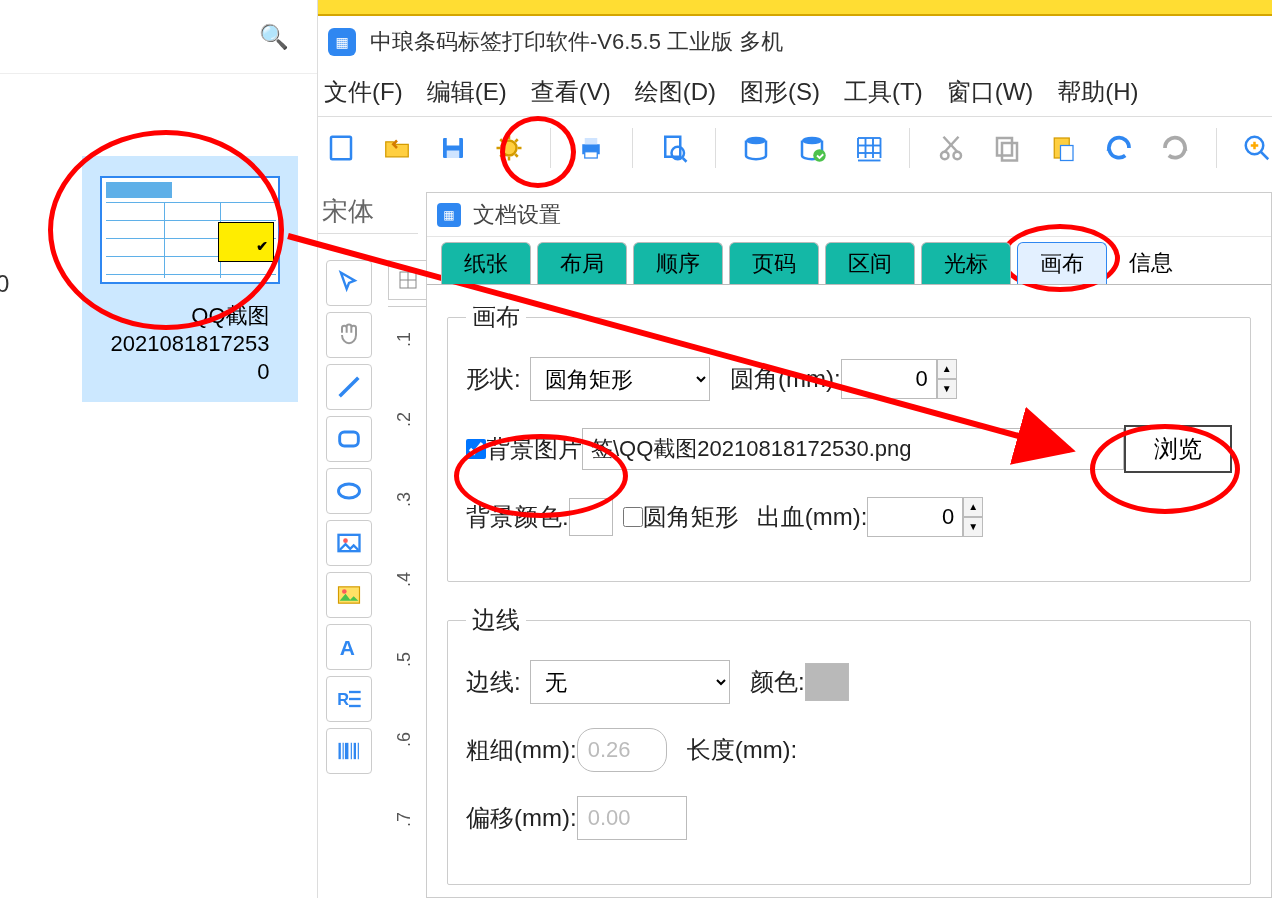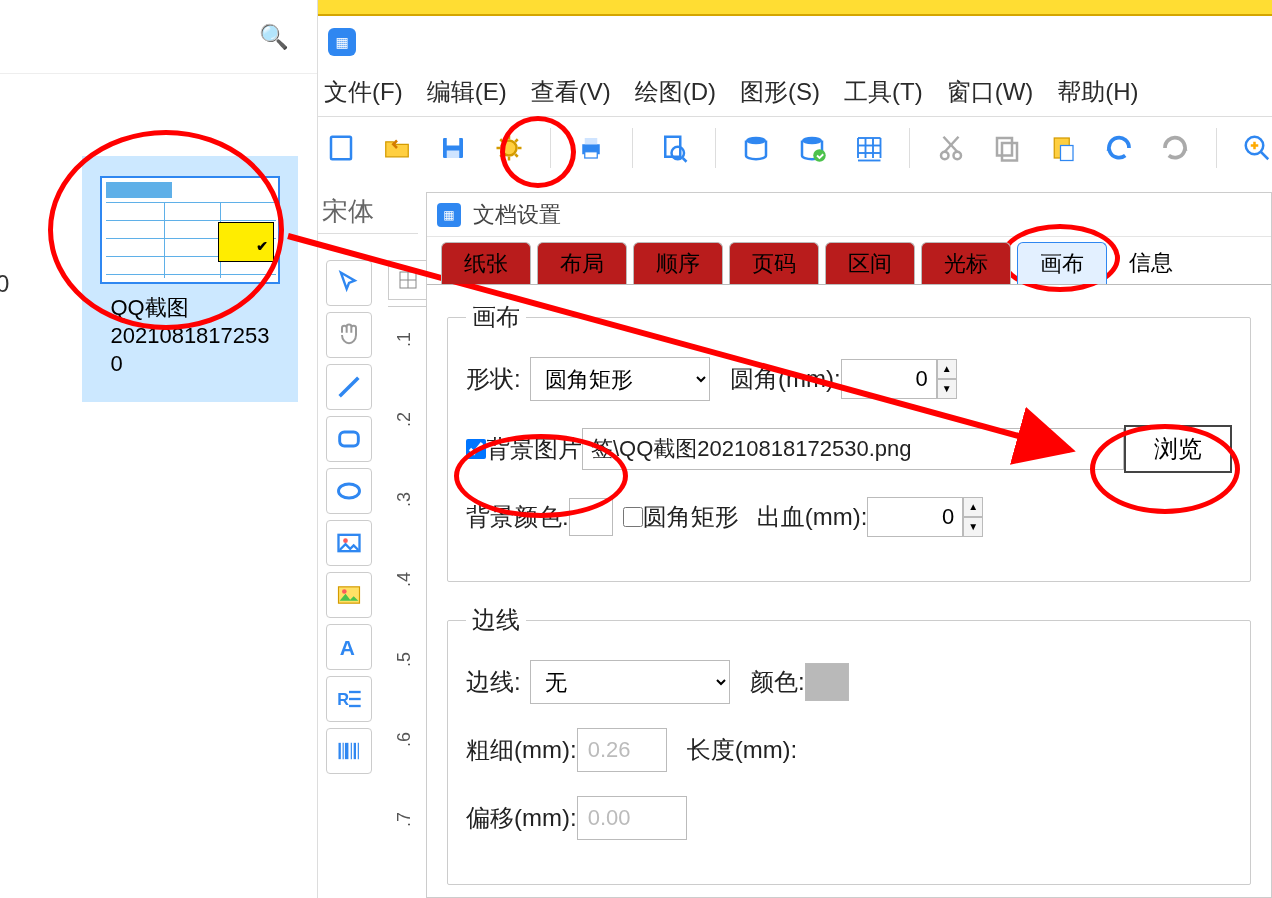--- a/index.html
+++ b/index.html
@@ -10,21 +10,21 @@
   .search-icon{font-size:24px;color:#555}
   .thumb-wrap{position:absolute;left:82px;top:156px;width:216px;height:246px;background:#cce8ff;display:flex;flex-direction:column;align-items:center;padding-top:20px}
   .thumb{width:180px;height:108px;background:#fff;border:2px solid #2f87f1;position:relative;overflow:hidden}
   .thumb .hdr{position:absolute;left:4px;top:4px;width:66px;height:16px;background:#5fb0e8;font-size:9px;color:#fff;line-height:16px;padding-left:2px}
   .thumb .rowline{position:absolute;left:4px;width:170px;height:1px;background:#5fb0e8}
   .thumb .rowline.r1{top:24px}.thumb .rowline.r2{top:42px}.thumb .rowline.r3{top:60px}.thumb .rowline.r4{top:78px}.thumb .rowline.r5{top:96px}
   .thumb .col{position:absolute;top:24px;bottom:4px;width:1px;background:#5fb0e8}
   .thumb .col.c1{left:62px}.thumb .col.c2{left:118px}
   .thumb .yellow{position:absolute;right:4px;top:44px;width:56px;height:40px;background:#ffed00;border:1px solid #000}
   .thumb .yv{position:absolute;right:10px;top:60px;font-size:14px;color:#000;font-weight:bold}
-  .thumb-label{margin-top:10px;font-size:22px;color:#000;text-align:left;line-height:28px}
+  .thumb-label{margin-top:18px;font-size:22px;color:#000;text-align:right;line-height:28px}
   .zero{position:absolute;left:-4px;top:270px;font-size:24px;color:#333}
   
   .app{position:absolute;left:318px;top:0;right:0;height:898px;background:#fff}
   .topbar{height:16px;background:#ffdd33;border-bottom:2px solid #d4a500}
   .titlebar{height:52px;display:flex;align-items:center;padding-left:10px;gap:14px}
   .appicon{width:28px;height:28px;border-radius:6px;background:#2f87f1;display:flex;align-items:center;justify-content:center;color:#fff;font-size:14px}
   .apptitle{font-size:22px;color:#333}
   .menubar{height:48px;display:flex;align-items:center;padding-left:6px;gap:24px;font-size:24px;color:#2a2a2a}
   .toolbar{height:62px;border-top:1px solid #ddd;display:flex;align-items:center;padding-left:8px;gap:26px;position:relative}
   .tbtn{width:44px;height:44px;display:flex;align-items:center;justify-content:center;border-radius:4px;position:relative}
@@ -43,21 +43,21 @@
   .rcol .rbox{position:absolute;left:0;top:0;width:40px;height:40px;border:1px solid #ccc;background:#fff;display:flex;align-items:center;justify-content:center}
   .rcol .rbox svg{width:20px;height:20px}
   .rcol .scale{position:absolute;left:0;top:46px;width:40px;bottom:0;border-top:1px solid #ccc;font-size:18px;color:#555}
   .rcol .tick{position:absolute;left:6px;transform:rotate(-90deg);transform-origin:left top}
   
   .docpanel{position:absolute;left:108px;top:192px;right:0;bottom:0;border:1px solid #ccc;background:#fff}
   .docpanel-hdr{height:44px;display:flex;align-items:center;gap:12px;padding-left:10px;border-bottom:1px solid #e5e5e5}
   .docpanel-hdr .picon{width:24px;height:24px;border-radius:4px;background:#2f87f1;display:flex;align-items:center;justify-content:center;color:#fff;font-size:12px}
   .dhdr-title{font-size:22px;color:#444}
   .tabs{height:48px;display:flex;align-items:flex-end;padding-left:14px;gap:0;border-bottom:1px solid #bbb}
-  .tab{height:42px;padding:0 22px;border:1px solid #bbb;border-bottom:none;border-top-left-radius:6px;border-top-right-radius:6px;margin-right:6px;display:flex;align-items:center;font-size:22px;background:#b91c1c;position:relative;z-index:1}
+  .tab{height:42px;padding:0 22px;border:1px solid #bbb;border-bottom:none;border-top-left-radius:6px;border-top-right-radius:6px;margin-right:6px;display:flex;align-items:center;font-size:22px;background:#14b8a6;position:relative;z-index:1}
   .tab.active{background:#e3f0ff;border-color:#2f87f1;z-index:2}
   .tab.trail{border:none;background:transparent;padding-left:16px}
   
   .form{position:absolute;left:20px;top:108px;right:20px;bottom:10px}
   fieldset{border:1px solid #ccc;border-radius:2px;padding:24px 18px 20px;margin-bottom:22px;position:relative}
   legend{font-size:24px;padding:0 6px;color:#222}
   .frow{display:flex;align-items:center;gap:0;font-size:24px;color:#222;margin-bottom:24px;flex-wrap:wrap}
   .lbl{min-width:64px}
   select,input[type=text]{height:44px;border:1px solid #bbb;font-size:22px;padding:0 10px;background:#fff}
   .sel-shape{width:180px}
@@ -101,20 +101,21 @@
       <span>2021081817253</span><br>
       <span>0</span>
     </div>
   </div>
 </div>
 
 <div class="app">
   <div class="topbar"></div>
   <div class="titlebar">
     <div class="appicon">▦</div>
+    <div class="apptitle">中琅条码标签打印软件-V6.5.5 工业版 多机</div>
   </div>
   <div class="menubar">
     <span><span>文件(F)</span></span>
     <span><span>编辑(E)</span></span>
     <span><span>查看(V)</span></span>
     <span><span>绘图(D)</span></span>
     <span><span>图形(S)</span></span>
     <span><span>工具(T)</span></span>
     <span><span>窗口(W)</span></span>
     <span><span>帮助(H)</span></span>
@@ -386,21 +387,21 @@
         <legend>边线</legend>
         <div class="frow">
           <span class="lbl">边线:</span>
           <select style="width:200px"><option>无</option></select>
           <span style="width:20px"></span>
           <span>颜色:</span>
           <div class="swatch gray"></div>
         </div>
         <div class="frow">
           <span>粗细(mm):</span>
-          <input type="text" class="ph" style="width: 90px;" value="0.26">
+          <input type="text" class="ph" style="width: 90px; border-radius: 17px;" value="0.26">
           <span style="width:20px"></span>
           <span>长度(mm):</span>
         </div>
         <div class="frow">
           <span>偏移(mm):</span>
           <input type="text" class="ph" style="width: 110px;" value="0.00">
         </div>
       </fieldset>
     </div>
   </div>

